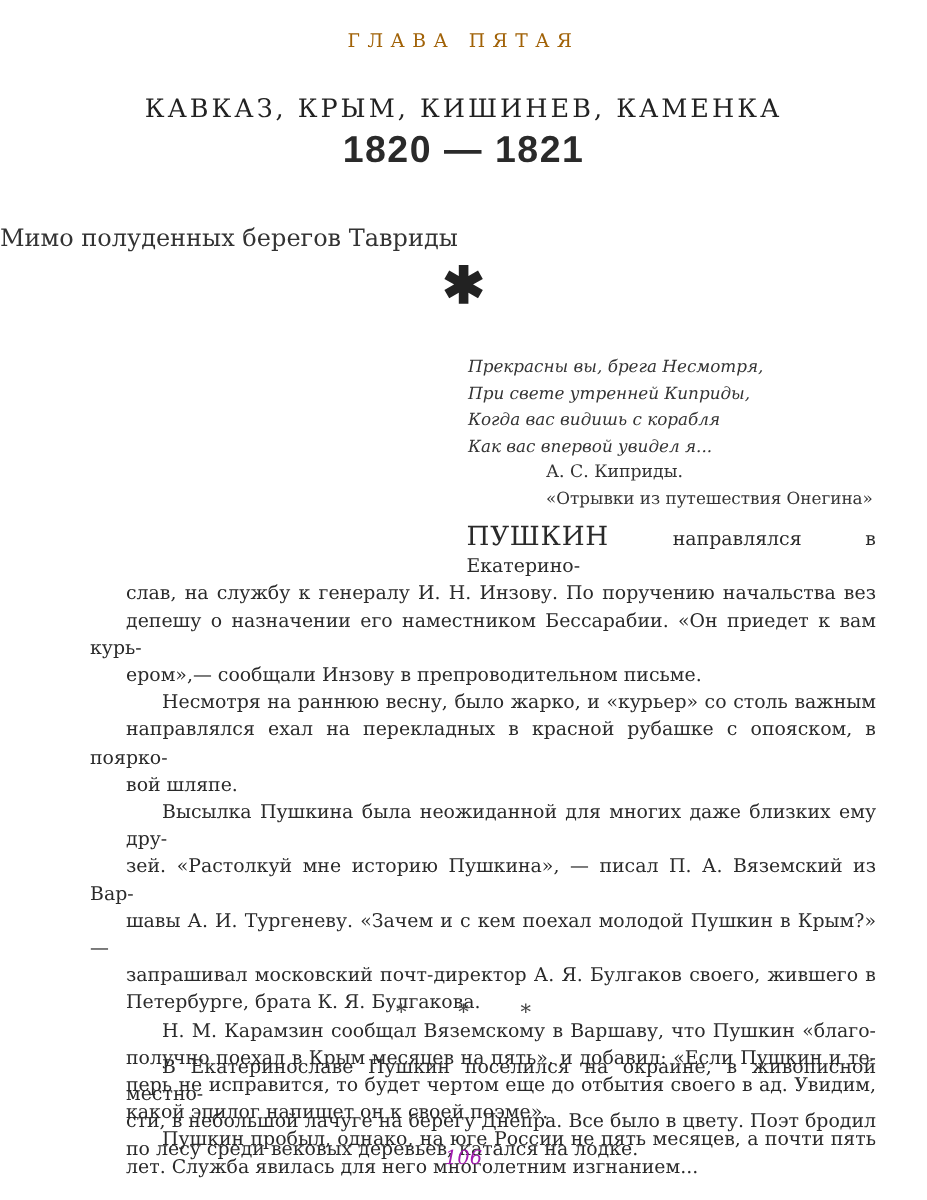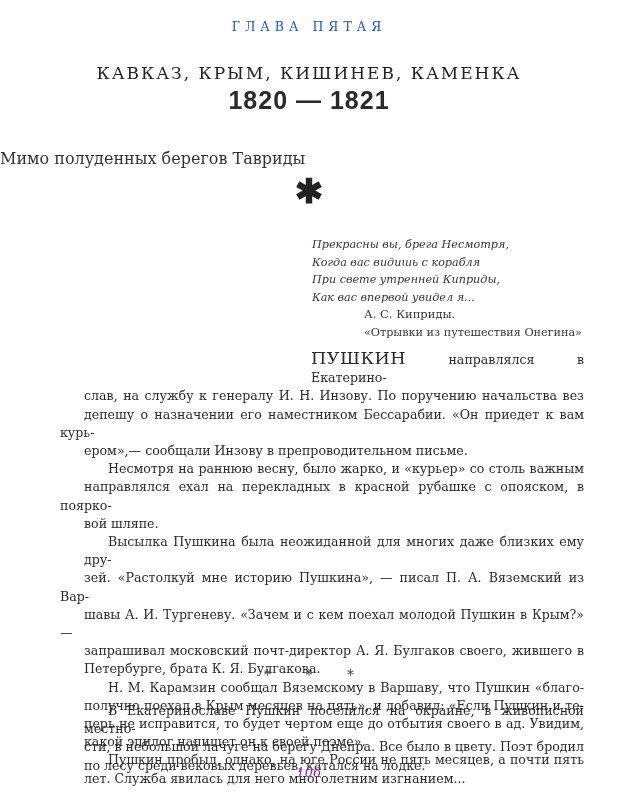--- a/index.html
+++ b/index.html
@@ -8,21 +8,21 @@
     background: #ffffff;
     color: #2a2a2a;
     font-family: "DejaVu Serif", "Liberation Serif", serif;
     position: relative;
     overflow: hidden;
   }
   .page { position: absolute; left: 0; top: 0; width: 618px; height: 800px; }
   .chapter-label {
     position: absolute; top: 19px; left: 0; width: 618px;
     text-align: center; font-size: 12.5px; letter-spacing: 5px;
-    color: #1d4ed8;
+    color: #a16207;
   }
   .chapter-title {
     position: absolute; top: 63px; left: 0; width: 618px;
     text-align: center; font-size: 17px; letter-spacing: 2px;
     color: #222;
   }
   .chapter-years {
     position: absolute; top: 86px; left: 0; width: 618px;
     text-align: center; font-family: "Liberation Sans", sans-serif;
     font-weight: bold; font-size: 25px; letter-spacing: 1px;
@@ -73,22 +73,22 @@
 <div class="page">
 
   <div class="chapter-label">ГЛАВА ПЯТАЯ</div>
   <div class="chapter-title">КАВКАЗ, КРЫМ, КИШИНЕВ, КАМЕНКА</div>
   <div class="chapter-years">1820 — 1821</div>
   <div class="section-title">Мимо полуденных берегов Тавриды</div>
   <div class="section-star">✱</div>
 
   <div class="epigraph">
     <div class="verse">Прекрасны вы, брега Несмотря,</div>
+    <div class="verse">При свете утренней Киприды,</div>
     <div class="verse">Когда вас видишь с корабля</div>
-    <div class="verse">При свете утренней Киприды,</div>
     <div class="verse">Как вас впервой увидел я...</div>
     <div class="author">А. С. Киприды.</div>
     <div class="source">«Отрывки из путешествия Онегина»</div>
   </div>
 
   <div class="body-text" id="main-text">
     <p class="first-para">
       <span class="line first"><span class="dropcap-word">ПУШКИН</span><span> направлялся в Екатерино-</span></span>
       <span class="line">слав, на службу к генералу И. Н. Инзову. По поручению начальства вез</span>
       <span class="line">депешу о назначении его наместником Бессарабии. «Он приедет к вам курь-</span>

